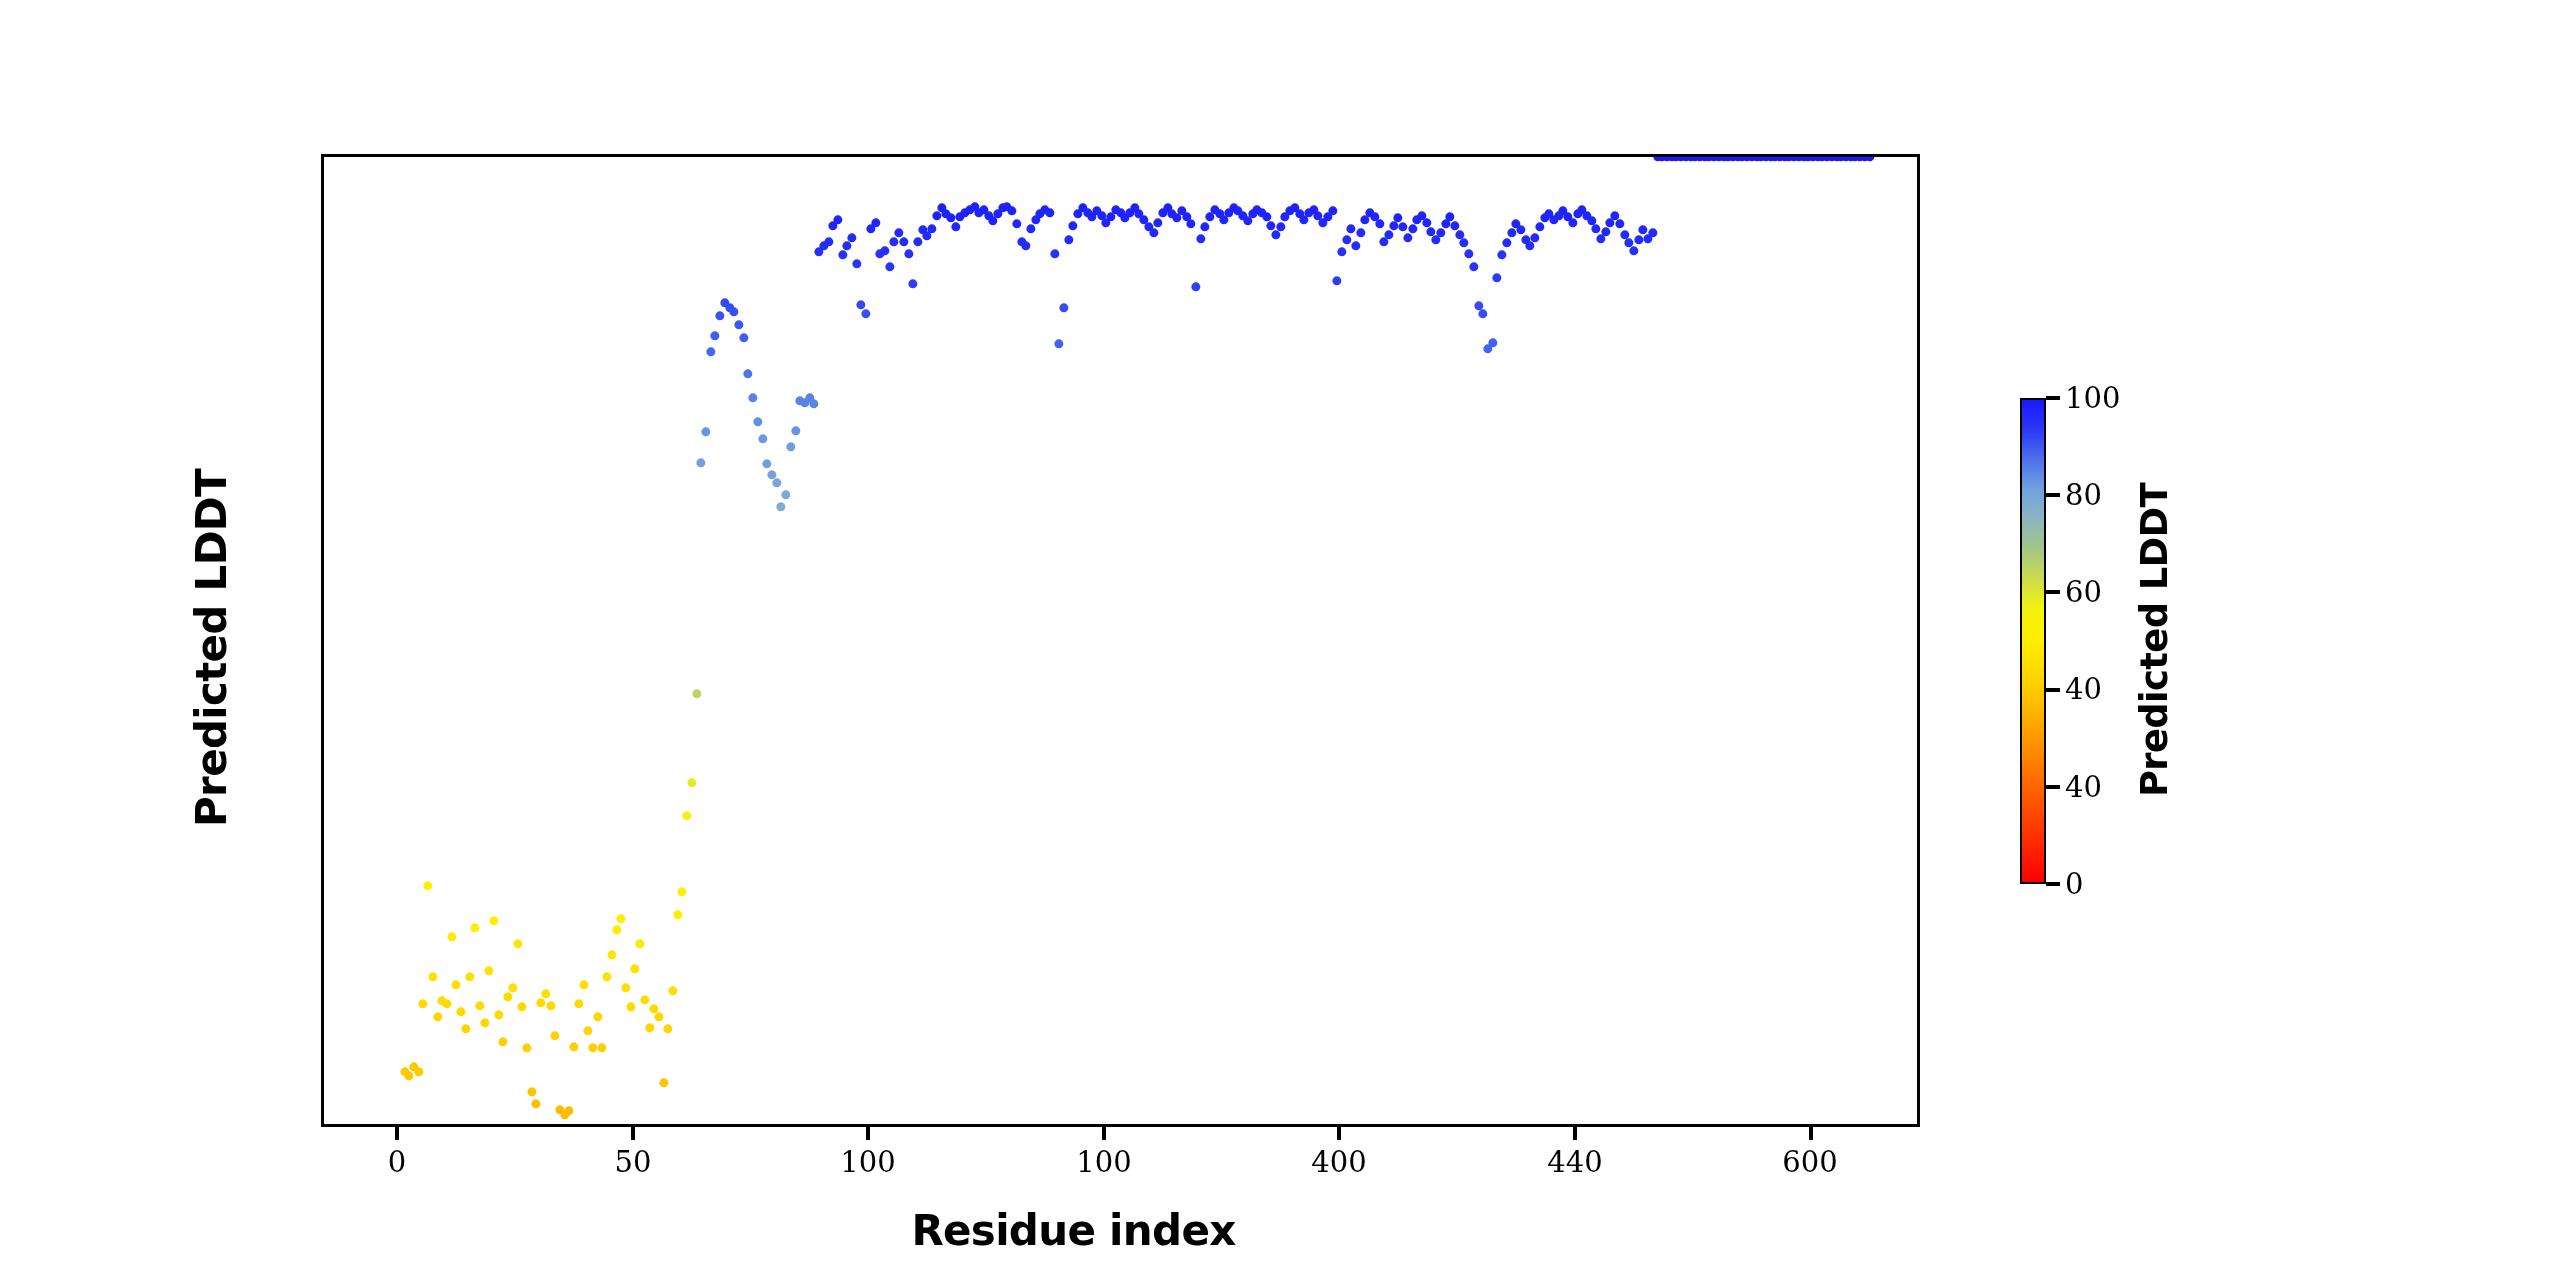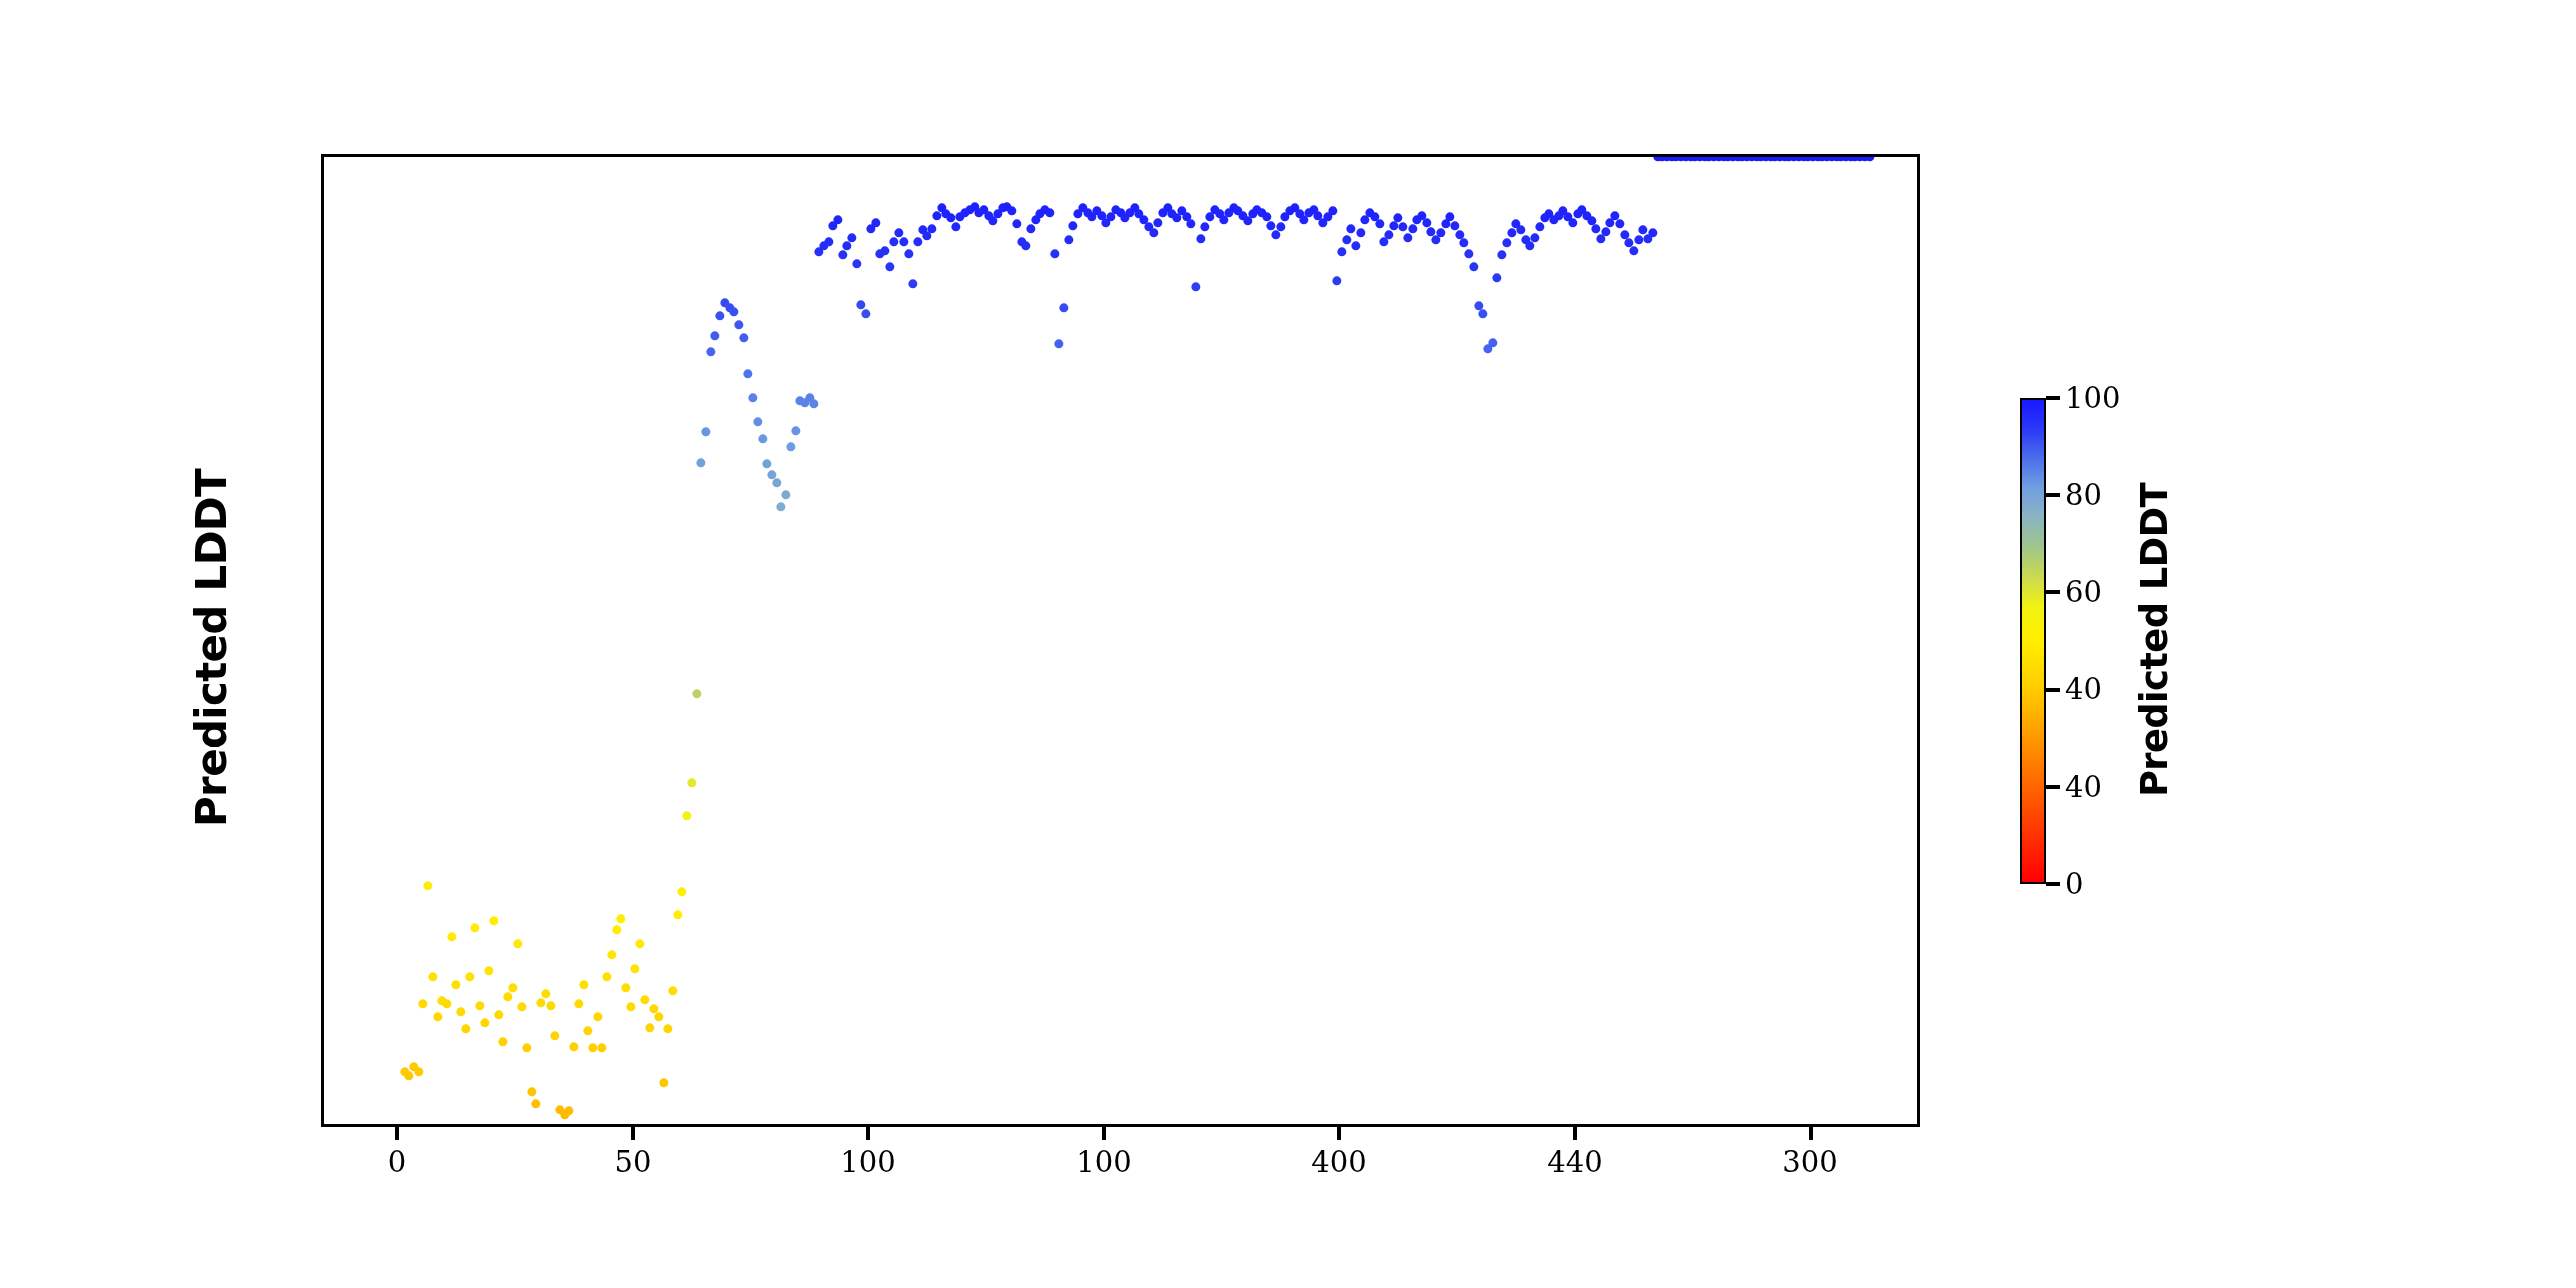--- a/index.html
+++ b/index.html
@@ -393,23 +393,24 @@
       <div class="xtick-lbl" style="left:633px;">50</div>
       <div class="xtick" style="left:866px;"></div>
       <div class="xtick-lbl" style="left:868px;">100</div>
       <div class="xtick" style="left:1102px;"></div>
       <div class="xtick-lbl" style="left:1104px;">100</div>
       <div class="xtick" style="left:1337px;"></div>
       <div class="xtick-lbl" style="left:1339px;">400</div>
       <div class="xtick" style="left:1573px;"></div>
       <div class="xtick-lbl" style="left:1575px;">440</div>
       <div class="xtick" style="left:1809px;"></div>
-      <div class="xtick-lbl" style="left:1810px;">300</div>
+      <div class="xtick-lbl" style="left:1810px;">600</div>
     </div>
 
+  <div id="xlabel">Residue index</div>
   <div id="ylabel">Predicted LDDT</div>
 
   <div id="colorbar-wrap">
     <div id="colorbar-gradient" style="background: linear-gradient(rgb(26, 26, 255) 0%, rgb(43, 56, 245) 6%, rgb(74, 110, 236) 12%, rgb(111, 158, 224) 18%, rgb(138, 180, 196) 24%, rgb(157, 196, 144) 30%, rgb(205, 219, 78) 37%, rgb(242, 242, 17) 43%, rgb(255, 238, 0) 50%, rgb(255, 204, 0) 60%, rgb(255, 153, 0) 70%, rgb(255, 102, 0) 80%, rgb(255, 51, 0) 90%, rgb(255, 0, 0) 100%);"></div>
   </div>
   <div id="colorbar-ticks">
       <div class="cbtick" style="top:882px;"></div>
       <div class="cbtick-lbl" style="top:884px;">0</div>
       <div class="cbtick" style="top:785px;"></div>
       <div class="cbtick-lbl" style="top:787px;">40</div>

